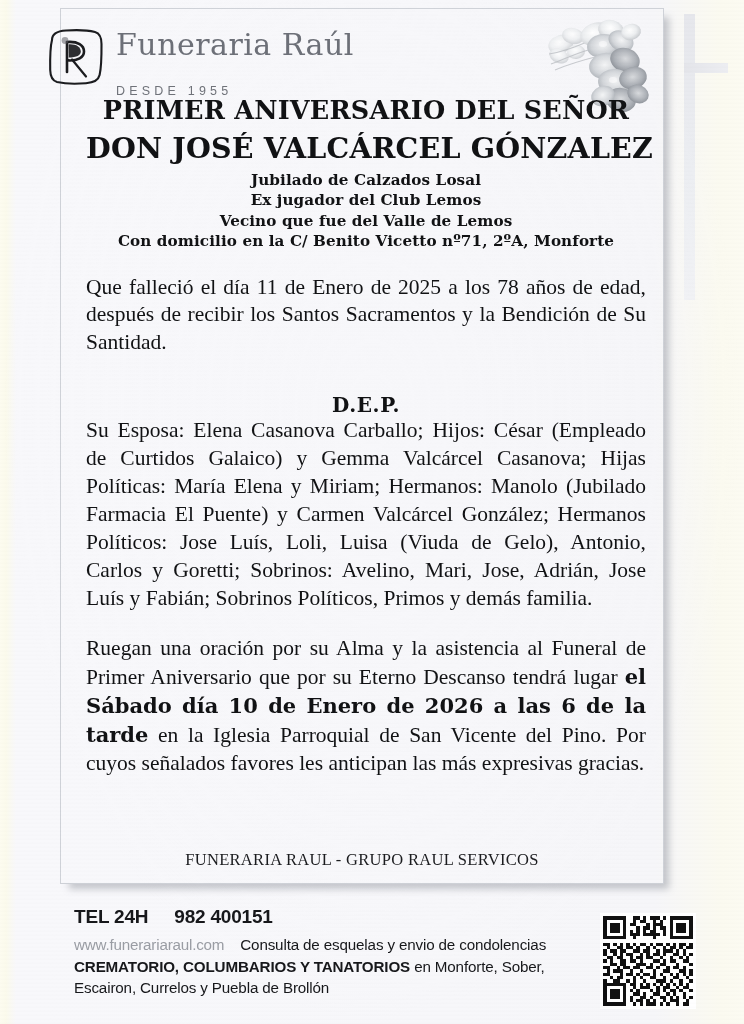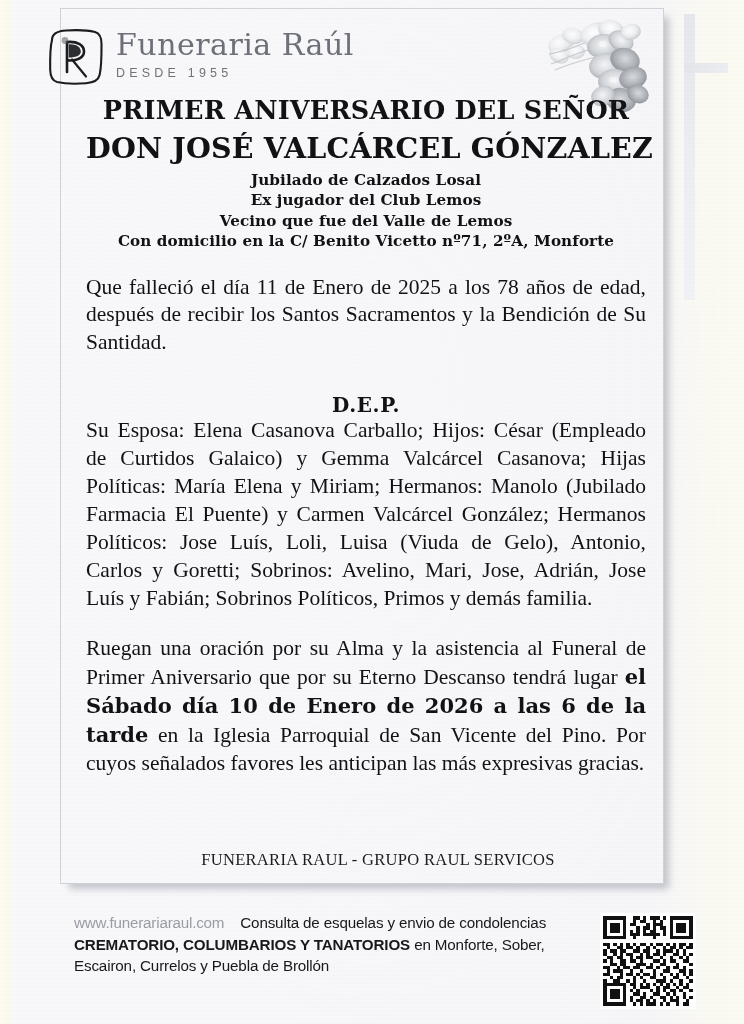--- a/index.html
+++ b/index.html
@@ -99,21 +99,21 @@
     color: #6d7078;
     line-height: 1.0;
     white-space: nowrap;
     font-weight: 400;
   }
   #brand-since {
     font-family: "Liberation Sans", sans-serif;
     font-size: 12.5px;
     letter-spacing: 4.2px;
     color: #6f7279;
-    margin-top: 6px;
+    margin-top: 24px;
     white-space: nowrap;
   }
 
   
   #body-area {
     position: absolute;
     left: 86px;
     top: 96px;
     width: 560px;
     color: #111214;
@@ -183,21 +183,20 @@
   #frame-footer {
     position: absolute;
     left: 60px;
     top: 850px;
     width: 604px;
     text-align: center;
     font-family: "Liberation Serif", serif;
     font-size: 16.5px;
     letter-spacing: .3px;
     color: #1b1c1f;
-    padding-left: 16px;
   }
 
   
   #advert {
     position: absolute;
     left: 74px;
     top: 906px;
     width: 520px;
     font-family: "Liberation Sans", sans-serif;
     color: #17181b;
@@ -341,20 +340,24 @@
     <div class="dep">D.E.P.</div>
 
     <p id="para-family" class="para">Su Esposa: Elena Casanova Carballo; Hijos: César (Empleado de Curtidos Galaico) y Gemma Valcárcel Casanova; Hijas Políticas: María Elena y Miriam; Hermanos: Manolo (Jubilado Farmacia El Puente) y Carmen Valcárcel González; Hermanos Políticos: Jose Luís, Loli, Luisa (Viuda de Gelo), Antonio, Carlos y Goretti; Sobrinos: Avelino, Mari, Jose, Adrián, Jose Luís y Fabián; Sobrinos Políticos, Primos y demás familia.</p>
 
     <p id="para-request" class="para"><span>Ruegan una oración por su Alma y la asistencia al Funeral de Primer Aniversario que por su Eterno Descanso tendrá lugar </span><b>el Sábado  día 10 de Enero de 2026 a las 6 de la tarde</b><span> en  la Iglesia Parroquial de San Vicente del Pino. Por cuyos señalados favores les anticipan las más expresivas gracias.</span></p>
   </div>
 
   <div id="frame-footer">FUNERARIA RAUL - GRUPO RAUL SERVICOS</div>
 
   <div id="advert">
+    <div id="tel-row">
+      <span>TEL 24H</span>
+      <span>982 400151</span>
+    </div>
     <div id="advert-text">
       <span id="advert-url">www.funerariaraul.com</span><span class="spacer-wide"></span><span>Consulta de esquelas y envio de</span>
       <span>condolencias </span><b>CREMATORIO, COLUMBARIOS  Y TANATORIOS</b><span> en</span>
       <span>Monforte, Sober, Escairon, Currelos y Puebla de Brollón</span>
     </div>
   </div>
 
   <div id="qr-wrap">
     <svg id="qr" viewBox="0 0 29 29" shape-rendering="crispEdges" aria-hidden="true">
       <rect width="29" height="29" fill="#ffffff"></rect>

